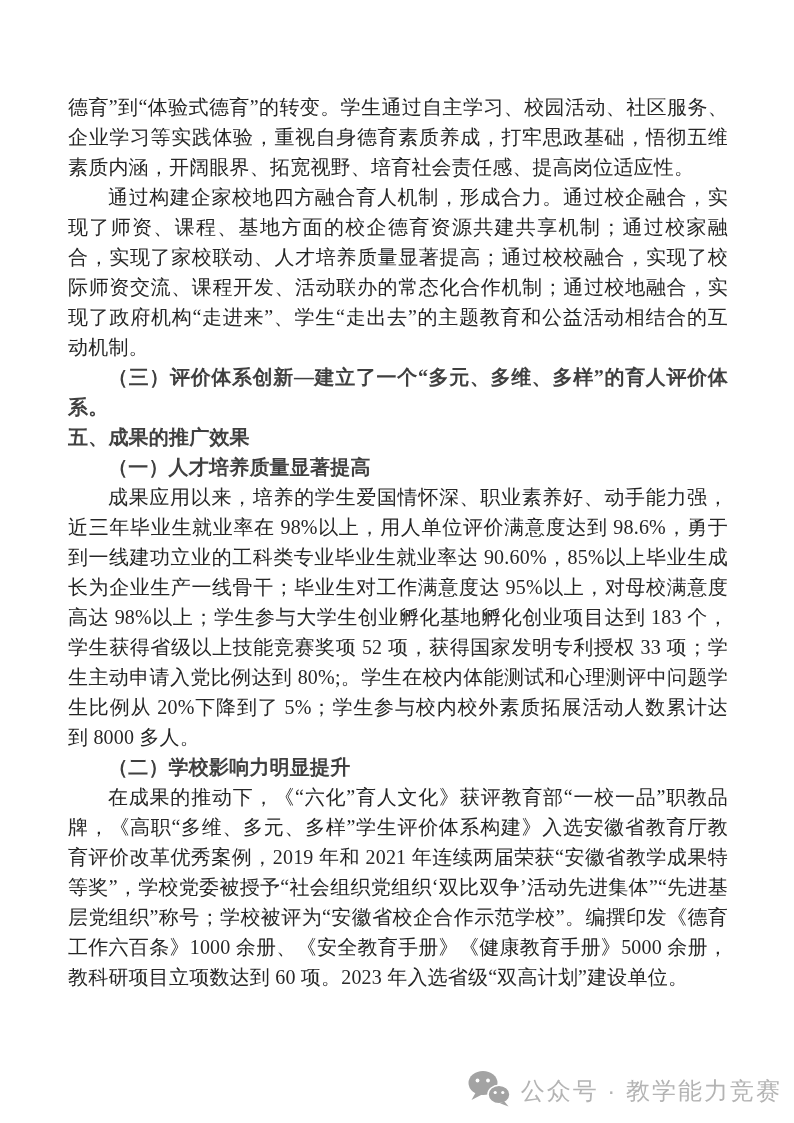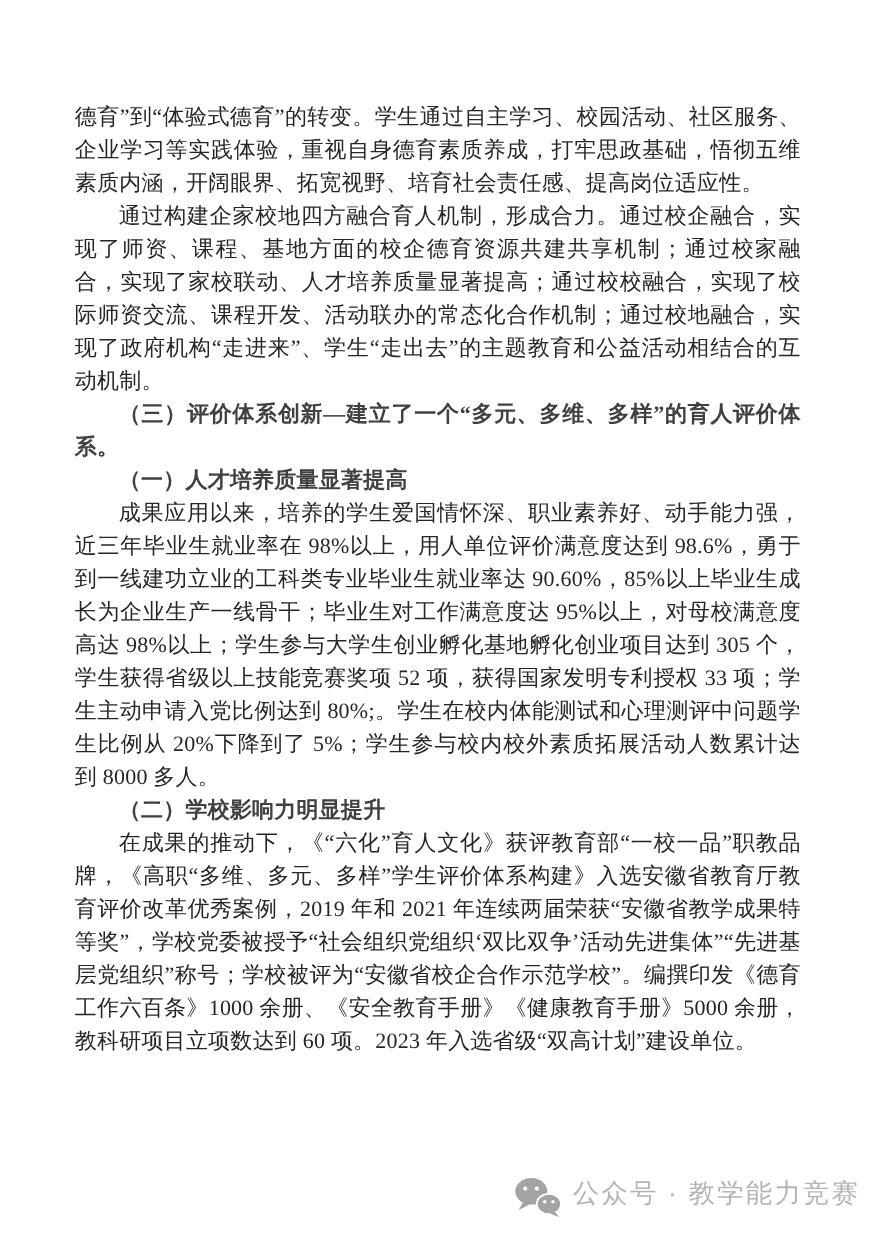--- a/index.html
+++ b/index.html
@@ -35,21 +35,21 @@
   }
   .bold {
     font-weight: bold;
     color: #404040;
   }
   .footer {
     position: absolute;
     right: 12px;
     bottom: 16px;
     display: flex;
-    align-items: flex-start;
+    align-items: flex-end;
     gap: 10px;
     color: #b4b4b4;
     font-family: "Liberation Sans", "DejaVu Sans", sans-serif;
     font-size: 24px;
     letter-spacing: 2px;
   }
   .wechat-icon {
     width: 44px;
     height: 38px;
     flex: 0 0 auto;
@@ -57,22 +57,23 @@
 </style>
 </head>
 <body>
 
 <div class="page">
 
   <div class="content">
     <p class="body">德育”到“体验式德育”的转变。学生通过自主学习、校园活动、社区服务、企业学习等实践体验，重视自身德育素质养成，打牢思政基础，悟彻五维素质内涵，开阔眼界、拓宽视野、培育社会责任感、提高岗位适应性。</p>
     <p class="body indent">通过构建企家校地四方融合育人机制，形成合力。通过校企融合，实现了师资、课程、基地方面的校企德育资源共建共享机制；通过校家融合，实现了家校联动、人才培养质量显著提高；通过校校融合，实现了校际师资交流、课程开发、活动联办的常态化合作机制；通过校地融合，实现了政府机构“走进来”、学生“走出去”的主题教育和公益活动相结合的互动机制。</p>
     <p class="bold indent">（三）评价体系创新—建立了一个“多元、多维、多样”的育人评价体系。</p>
+    <p class="bold">五、成果的推广效果</p>
     <p class="bold indent">（一）人才培养质量显著提高</p>
-    <p class="body indent">成果应用以来，培养的学生爱国情怀深、职业素养好、动手能力强，近三年毕业生就业率在 98%以上，用人单位评价满意度达到 98.6%，勇于到一线建功立业的工科类专业毕业生就业率达 90.60%，85%以上毕业生成长为企业生产一线骨干；毕业生对工作满意度达 95%以上，对母校满意度高达 98%以上；学生参与大学生创业孵化基地孵化创业项目达到 305 个，学生获得省级以上技能竞赛奖项 52 项，获得国家发明专利授权 33 项；学生主动申请入党比例达到 80%;。学生在校内体能测试和心理测评中问题学生比例从 20%下降到了 5%；学生参与校内校外素质拓展活动人数累计达到 8000 多人。</p>
+    <p class="body indent">成果应用以来，培养的学生爱国情怀深、职业素养好、动手能力强，近三年毕业生就业率在 98%以上，用人单位评价满意度达到 98.6%，勇于到一线建功立业的工科类专业毕业生就业率达 90.60%，85%以上毕业生成长为企业生产一线骨干；毕业生对工作满意度达 95%以上，对母校满意度高达 98%以上；学生参与大学生创业孵化基地孵化创业项目达到 183 个，学生获得省级以上技能竞赛奖项 52 项，获得国家发明专利授权 33 项；学生主动申请入党比例达到 80%;。学生在校内体能测试和心理测评中问题学生比例从 20%下降到了 5%；学生参与校内校外素质拓展活动人数累计达到 8000 多人。</p>
     <p class="bold indent">（二）学校影响力明显提升</p>
     <p class="body indent">在成果的推动下，《“六化”育人文化》获评教育部“一校一品”职教品牌，《高职“多维、多元、多样”学生评价体系构建》入选安徽省教育厅教育评价改革优秀案例，2019 年和 2021 年连续两届荣获“安徽省教学成果特等奖”，学校党委被授予“社会组织党组织‘双比双争’活动先进集体”“先进基层党组织”称号；学校被评为“安徽省校企合作示范学校”。编撰印发《德育工作六百条》1000 余册、《安全教育手册》《健康教育手册》5000 余册，教科研项目立项数达到 60 项。2023 年入选省级“双高计划”建设单位。</p>
   </div>
 
   <div class="footer">
     <svg class="wechat-icon" viewBox="0 0 44 38" xmlns="http://www.w3.org/2000/svg" aria-hidden="true">
 
       <ellipse cx="16" cy="14" rx="14.5" ry="12" fill="#a3a3a3"></ellipse>
       <polygon points="9,23 4.5,31 16,25" fill="#a3a3a3"></polygon>
       <circle cx="10.5" cy="11.5" r="1.9" fill="#ffffff"></circle>

